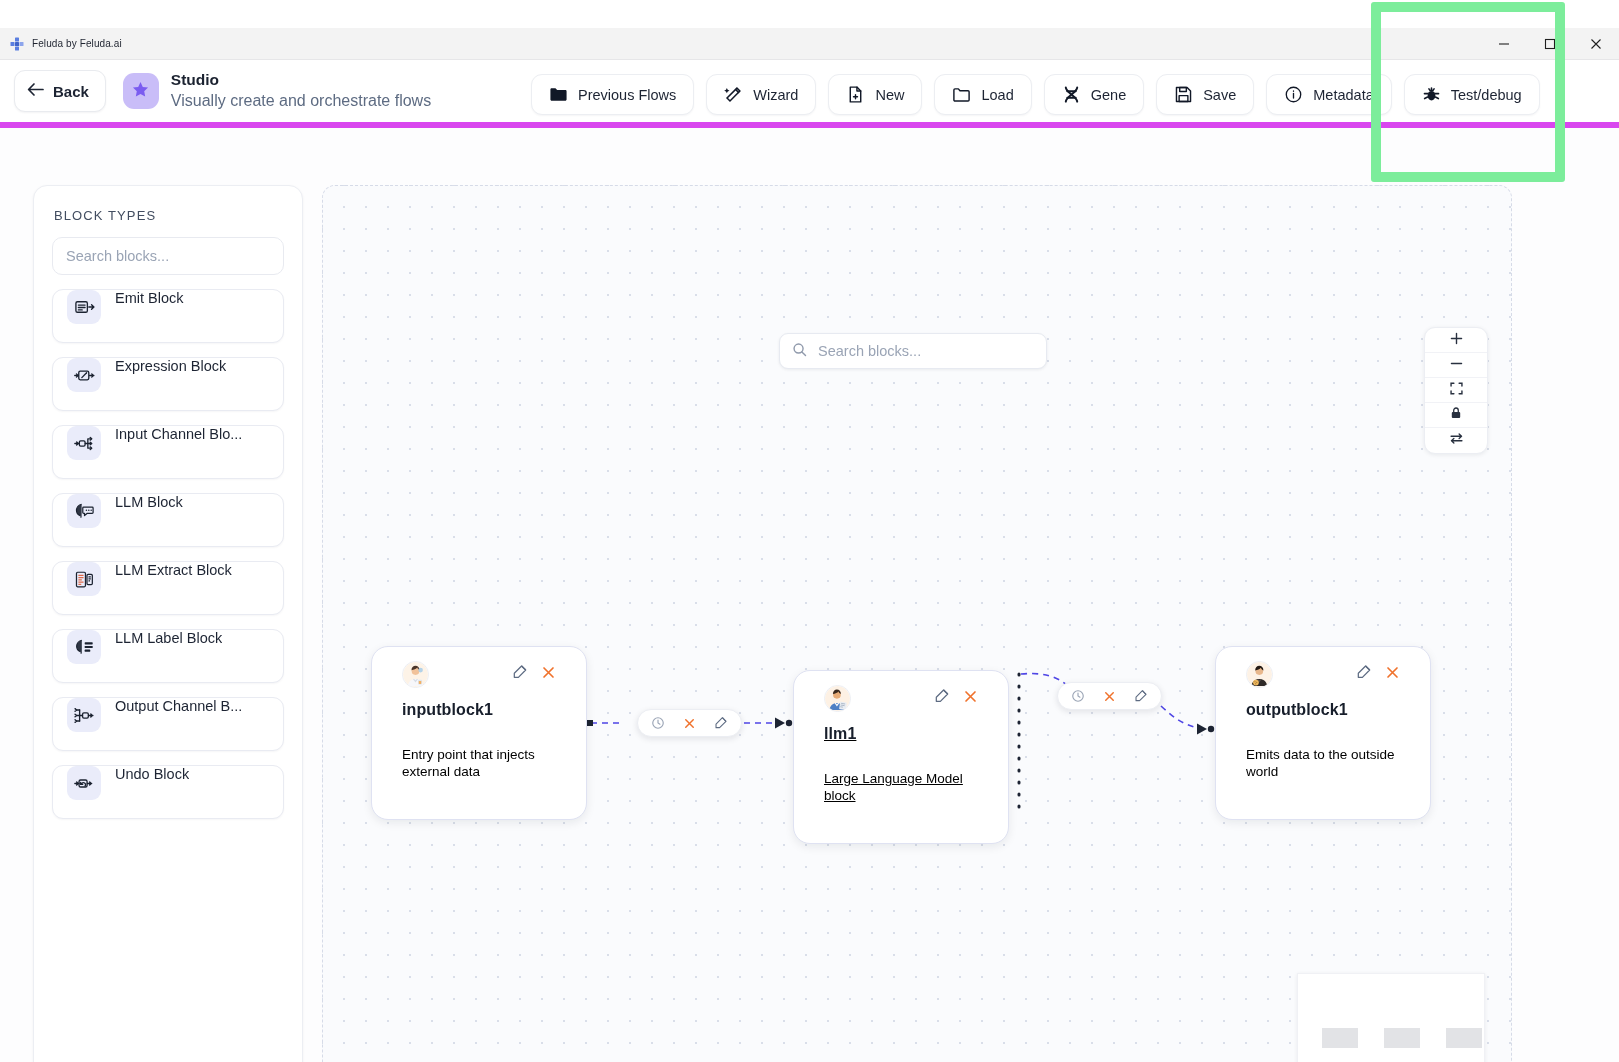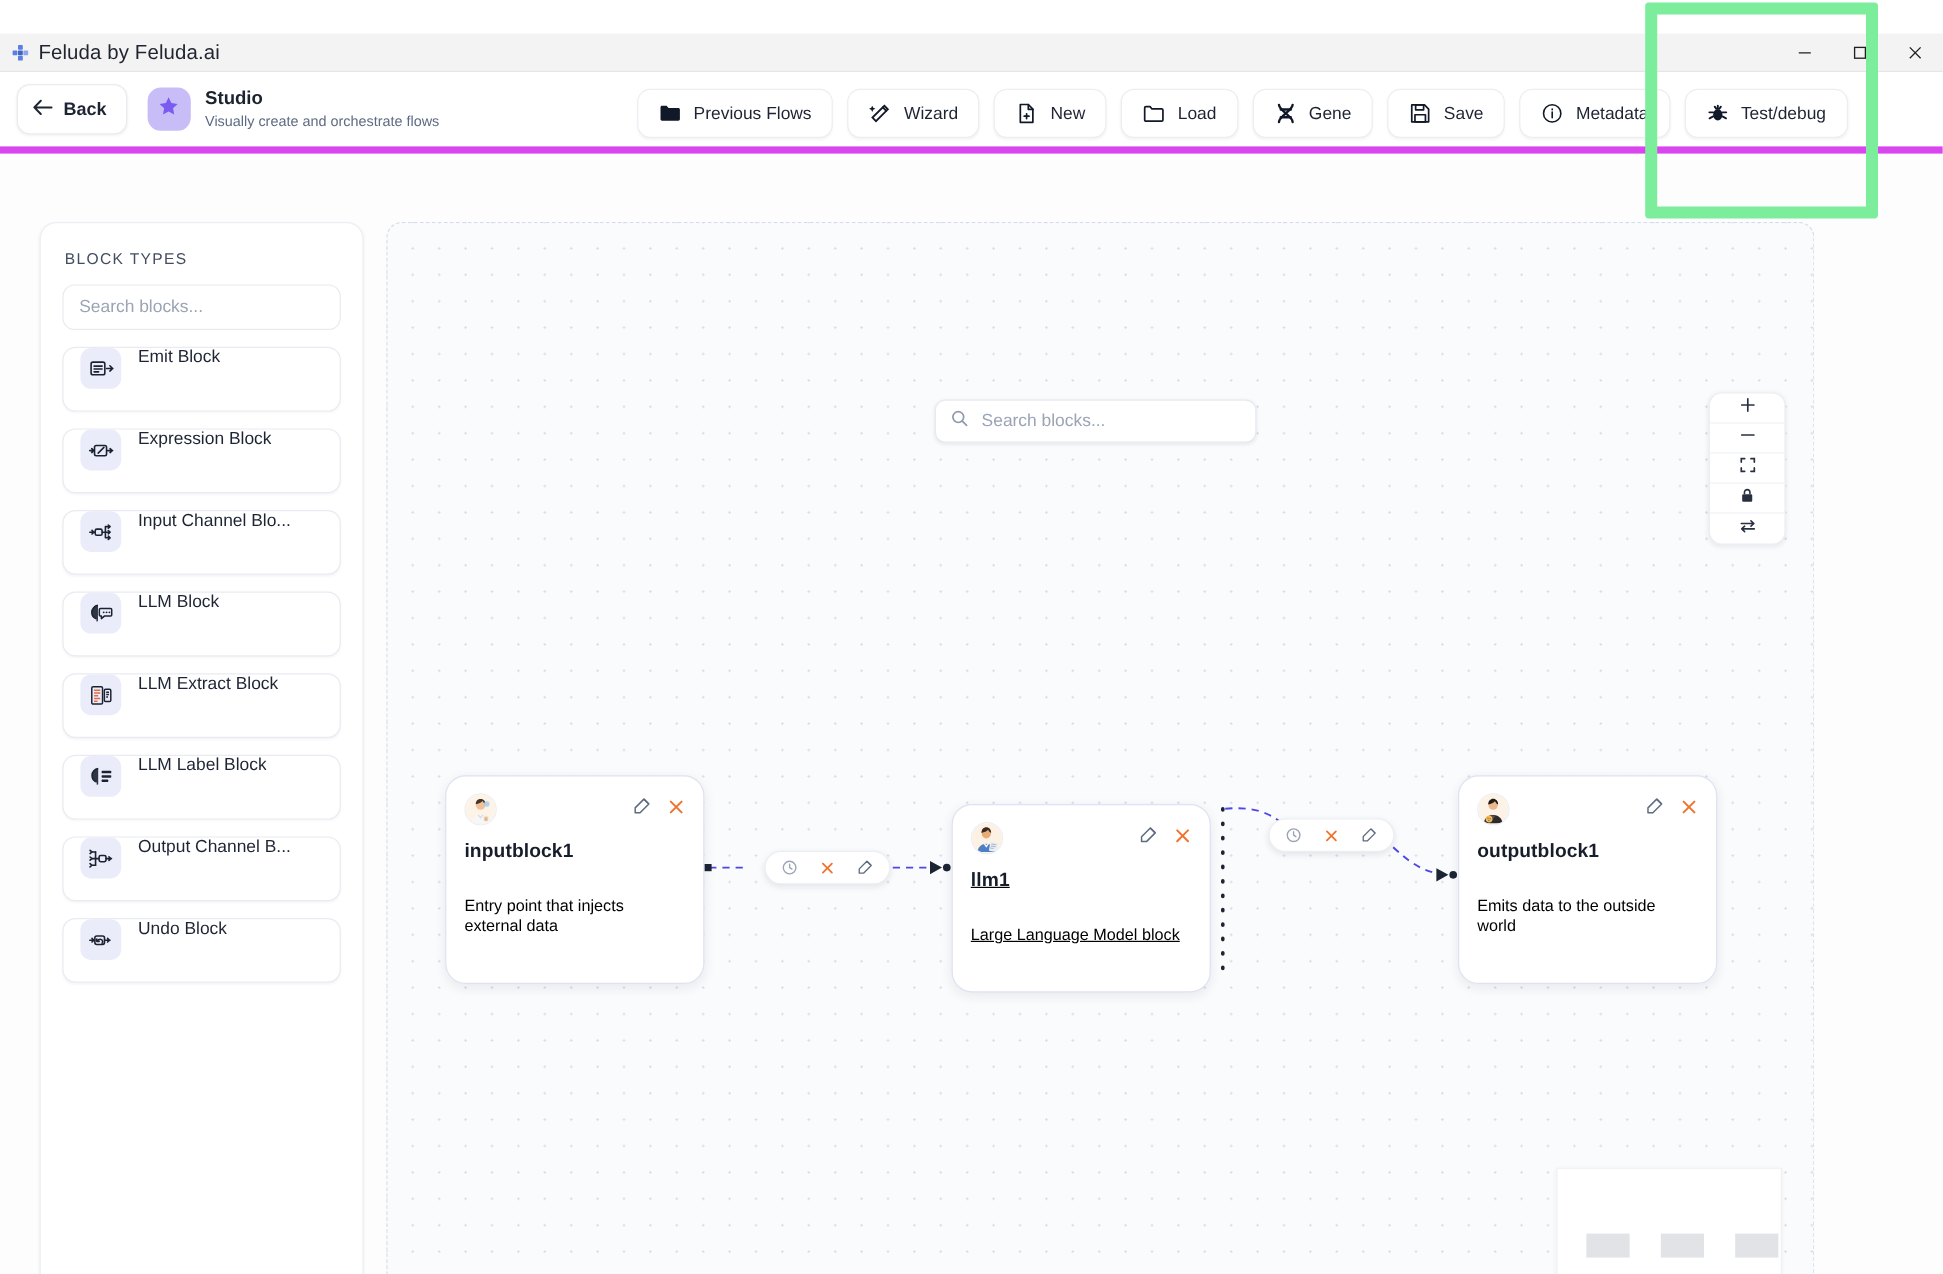--- a/index.html
+++ b/index.html
@@ -29,21 +29,21 @@
     align-items: center;
     padding-left: 10px;
     z-index: 5;
   }
   .os-app-icon {
     width: 14px; height: 14px;
     margin-right: 8px;
     flex: 0 0 auto;
   }
   .os-title {
-    font-size: 17px;
+    font-size: 10px;
     color: #1f2430;
     letter-spacing: .1px;
   }
   .os-window-buttons {
     position: absolute;
     right: 0; top: 0;
     height: 32px;
     display: flex;
     align-items: center;
   }
@@ -87,21 +87,21 @@
     border-radius: 11px;
     background: #c9bdf8;
     display: flex; align-items: center; justify-content: center;
     flex: 0 0 auto;
   }
   .studio-text { margin-left: 12px; line-height: 1.18; }
   .studio-title {
     font-size: 15.5px; color: #1b2230; font-weight: 600;
   }
   .studio-sub {
-    font-size: 12px; color: #5d6b82; margin-top: 2px;
+    font-size: 16px; color: #5d6b82; margin-top: 2px;
   }
 
   .toolbar-actions {
     position: absolute;
     left: 531px; top: 14px;
     display: flex;
     align-items: center;
     gap: 12px;
   }
   .tb-btn {
@@ -244,21 +244,21 @@
   .cc-btn:last-child { border-bottom: none; }
 
   
   .node {
     position: absolute;
     width: 216px;
     background: #ffffff;
     border: 1px solid #dfe2f2;
     border-radius: 17px;
     box-shadow: 0 3px 10px rgba(16,24,40,.08);
-    padding: 14px 15px 16px;
+    padding: 14px 30px 16px;
   }
   .node-head {
     display: flex; align-items: flex-start; justify-content: space-between;
   }
   .node-avatar {
     width: 27px; height: 27px;
     border-radius: 50%;
     border: 1px solid #eceef3;
     overflow: hidden;
     background: #fff;

